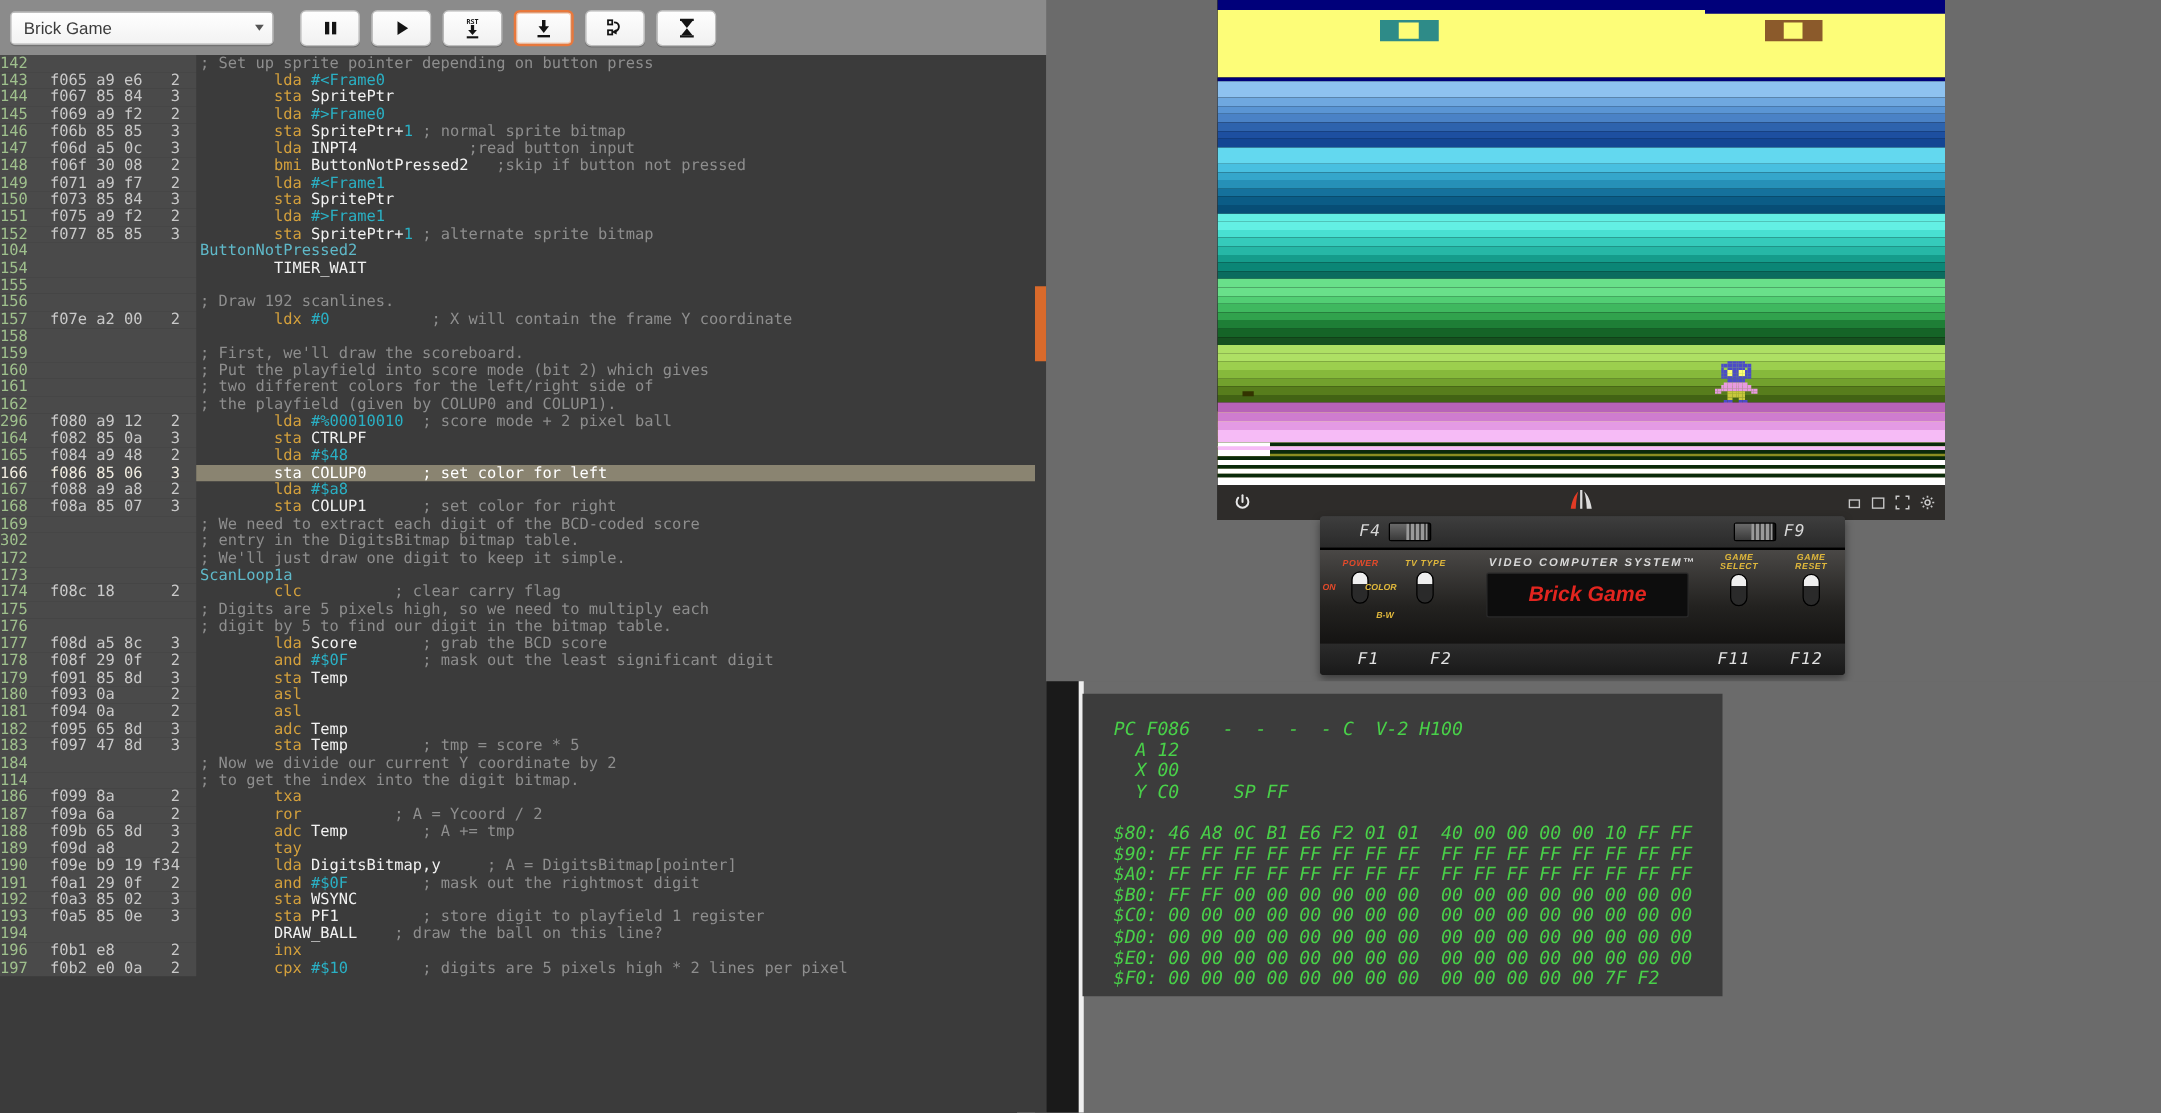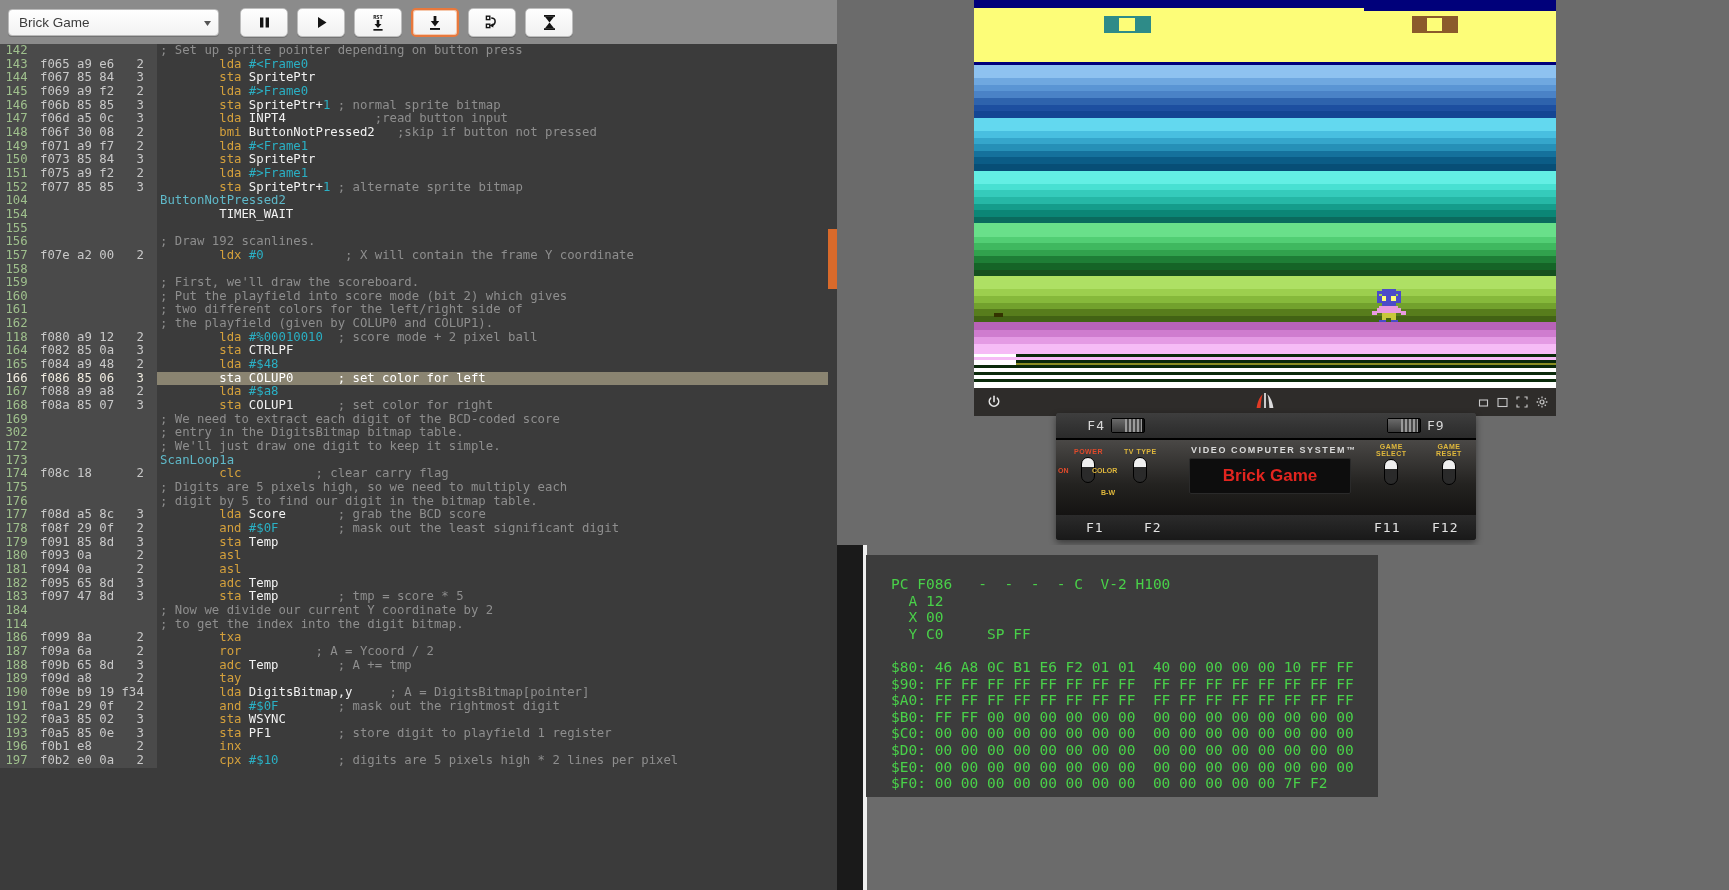--- a/index.html
+++ b/index.html
@@ -43,42 +43,42 @@
     font-family:"DejaVu Sans Mono","Liberation Mono", monospace;
     font-size:12.3px; line-height:13.66px;
     overflow:hidden;
   }
   .crow { display:flex; height:13.66px; white-space:pre; }
   .crow.hl { background:#8a8471; }
   .crow.hl .txt span { color:#fff; }
   .crow.hl .ln, .crow.hl .addr, .crow.hl .cyc { color:#f0ece0; }
   .gut { width:157px; flex:0 0 157px; display:flex; background:#4a4a4a; }
   .crow.hl .gut { background:#4a4a4a; }
-  .ln   { width:33px; text-align:center; color:#9fc08d; }
+  .ln   { width:33px; text-align:left; color:#9fc08d; }
   .addr { width:84px; padding-left:7px; color:#c9c9c9; }
   .cyc  { width:34px; text-align:right; padding-right:7px; color:#c9c9c9; }
   .txt  { padding-left:3px; }
   .c-com { color:#8e8e8e; }
   .c-lbl { color:#5fb9c9; }
   .c-mne { color:#d4a03c; }
   .c-sym { color:#f2f2f2; }
   .c-num { color:#2ab0c4; }
   .c-mac { color:#f2f2f2; }
 
   #scrolltrack {
     position:absolute; right:0; top:44px; width:9px; height:846px;
     background:#3b3b3b;
   }
   #scrollthumb {
     position:absolute; right:0; top:185px; width:9px; height:60px;
     background:#d96a2b;
   }
 
   
-  #right { position:absolute; left:837px; top:0; width:892px; height:890px; background:#6b6b6b; }
+  #right { position:absolute; left:837px; top:0; width:892px; height:890px; background:#6b6b6b;font-style:italic; }
 
   
   #emu {
     position:absolute; left:137px; top:0; width:582px; height:416px;
     background:#000;
   }
   #emuscreen { position:absolute; left:0; top:0; width:582px; height:388px; overflow:hidden; }
   .band { position:absolute; left:0; width:582px; }
   #emubar {
     position:absolute; left:0; top:388px; width:582px; height:28px;
@@ -256,21 +256,21 @@
       <div class="crow"><div class="gut"><span class="ln">104</span><span class="addr"></span><span class="cyc"></span></div><div class="txt"><span class="c-lbl">ButtonNotPressed2</span></div></div>
       <div class="crow"><div class="gut"><span class="ln">154</span><span class="addr"></span><span class="cyc"></span></div><div class="txt"><span>        </span><span class="c-mac">TIMER_WAIT</span></div></div>
       <div class="crow"><div class="gut"><span class="ln">155</span><span class="addr"></span><span class="cyc"></span></div><div class="txt"><span></span></div></div>
       <div class="crow"><div class="gut"><span class="ln">156</span><span class="addr"></span><span class="cyc"></span></div><div class="txt"><span class="c-com">; Draw 192 scanlines.</span></div></div>
       <div class="crow"><div class="gut"><span class="ln">157</span><span class="addr">f07e a2 00</span><span class="cyc">2</span></div><div class="txt"><span>        </span><span class="c-mne">ldx </span><span class="c-num">#0</span><span class="c-com">           ; X will contain the frame Y coordinate</span></div></div>
       <div class="crow"><div class="gut"><span class="ln">158</span><span class="addr"></span><span class="cyc"></span></div><div class="txt"><span></span></div></div>
       <div class="crow"><div class="gut"><span class="ln">159</span><span class="addr"></span><span class="cyc"></span></div><div class="txt"><span class="c-com">; First, we'll draw the scoreboard.</span></div></div>
       <div class="crow"><div class="gut"><span class="ln">160</span><span class="addr"></span><span class="cyc"></span></div><div class="txt"><span class="c-com">; Put the playfield into score mode (bit 2) which gives</span></div></div>
       <div class="crow"><div class="gut"><span class="ln">161</span><span class="addr"></span><span class="cyc"></span></div><div class="txt"><span class="c-com">; two different colors for the left/right side of</span></div></div>
       <div class="crow"><div class="gut"><span class="ln">162</span><span class="addr"></span><span class="cyc"></span></div><div class="txt"><span class="c-com">; the playfield (given by COLUP0 and COLUP1).</span></div></div>
-      <div class="crow"><div class="gut"><span class="ln">118</span><span class="addr">f080 a9 12</span><span class="cyc">2</span></div><div class="txt"><span>        </span><span class="c-mne">lda </span><span class="c-num">#%00010010</span><span class="c-com">  ; score mode + 2 pixel ball</span></div></div>
+      <div class="crow"><div class="gut"><span class="ln">296</span><span class="addr">f080 a9 12</span><span class="cyc">2</span></div><div class="txt"><span>        </span><span class="c-mne">lda </span><span class="c-num">#%00010010</span><span class="c-com">  ; score mode + 2 pixel ball</span></div></div>
       <div class="crow"><div class="gut"><span class="ln">164</span><span class="addr">f082 85 0a</span><span class="cyc">3</span></div><div class="txt"><span>        </span><span class="c-mne">sta </span><span class="c-sym">CTRLPF</span></div></div>
       <div class="crow"><div class="gut"><span class="ln">165</span><span class="addr">f084 a9 48</span><span class="cyc">2</span></div><div class="txt"><span>        </span><span class="c-mne">lda </span><span class="c-num">#$48</span></div></div>
       <div class="crow hl"><div class="gut"><span class="ln">166</span><span class="addr">f086 85 06</span><span class="cyc">3</span></div><div class="txt"><span>        </span><span class="c-mne">sta </span><span class="c-sym">COLUP0</span><span class="c-com">      ; set color for left</span></div></div>
       <div class="crow"><div class="gut"><span class="ln">167</span><span class="addr">f088 a9 a8</span><span class="cyc">2</span></div><div class="txt"><span>        </span><span class="c-mne">lda </span><span class="c-num">#$a8</span></div></div>
       <div class="crow"><div class="gut"><span class="ln">168</span><span class="addr">f08a 85 07</span><span class="cyc">3</span></div><div class="txt"><span>        </span><span class="c-mne">sta </span><span class="c-sym">COLUP1</span><span class="c-com">      ; set color for right</span></div></div>
       <div class="crow"><div class="gut"><span class="ln">169</span><span class="addr"></span><span class="cyc"></span></div><div class="txt"><span class="c-com">; We need to extract each digit of the BCD-coded score</span></div></div>
       <div class="crow"><div class="gut"><span class="ln">302</span><span class="addr"></span><span class="cyc"></span></div><div class="txt"><span class="c-com">; entry in the DigitsBitmap bitmap table.</span></div></div>
       <div class="crow"><div class="gut"><span class="ln">172</span><span class="addr"></span><span class="cyc"></span></div><div class="txt"><span class="c-com">; We'll just draw one digit to keep it simple.</span></div></div>
       <div class="crow"><div class="gut"><span class="ln">173</span><span class="addr"></span><span class="cyc"></span></div><div class="txt"><span class="c-lbl">ScanLoop1a</span></div></div>
       <div class="crow"><div class="gut"><span class="ln">174</span><span class="addr">f08c 18</span><span class="cyc">2</span></div><div class="txt"><span>        </span><span class="c-mne">clc</span><span class="c-com">          ; clear carry flag</span></div></div>
@@ -286,20 +286,21 @@
       <div class="crow"><div class="gut"><span class="ln">184</span><span class="addr"></span><span class="cyc"></span></div><div class="txt"><span class="c-com">; Now we divide our current Y coordinate by 2</span></div></div>
       <div class="crow"><div class="gut"><span class="ln">114</span><span class="addr"></span><span class="cyc"></span></div><div class="txt"><span class="c-com">; to get the index into the digit bitmap.</span></div></div>
       <div class="crow"><div class="gut"><span class="ln">186</span><span class="addr">f099 8a</span><span class="cyc">2</span></div><div class="txt"><span>        </span><span class="c-mne">txa</span></div></div>
       <div class="crow"><div class="gut"><span class="ln">187</span><span class="addr">f09a 6a</span><span class="cyc">2</span></div><div class="txt"><span>        </span><span class="c-mne">ror</span><span class="c-com">          ; A = Ycoord / 2</span></div></div>
       <div class="crow"><div class="gut"><span class="ln">188</span><span class="addr">f09b 65 8d</span><span class="cyc">3</span></div><div class="txt"><span>        </span><span class="c-mne">adc </span><span class="c-sym">Temp</span><span class="c-com">        ; A += tmp</span></div></div>
       <div class="crow"><div class="gut"><span class="ln">189</span><span class="addr">f09d a8</span><span class="cyc">2</span></div><div class="txt"><span>        </span><span class="c-mne">tay</span></div></div>
       <div class="crow"><div class="gut"><span class="ln">190</span><span class="addr">f09e b9 19 f3</span><span class="cyc">4</span></div><div class="txt"><span>        </span><span class="c-mne">lda </span><span class="c-sym">DigitsBitmap,y</span><span class="c-com">     ; A = DigitsBitmap[pointer]</span></div></div>
       <div class="crow"><div class="gut"><span class="ln">191</span><span class="addr">f0a1 29 0f</span><span class="cyc">2</span></div><div class="txt"><span>        </span><span class="c-mne">and </span><span class="c-num">#$0F</span><span class="c-com">        ; mask out the rightmost digit</span></div></div>
       <div class="crow"><div class="gut"><span class="ln">192</span><span class="addr">f0a3 85 02</span><span class="cyc">3</span></div><div class="txt"><span>        </span><span class="c-mne">sta </span><span class="c-sym">WSYNC</span></div></div>
       <div class="crow"><div class="gut"><span class="ln">193</span><span class="addr">f0a5 85 0e</span><span class="cyc">3</span></div><div class="txt"><span>        </span><span class="c-mne">sta </span><span class="c-sym">PF1</span><span class="c-com">         ; store digit to playfield 1 register</span></div></div>
+      <div class="crow"><div class="gut"><span class="ln">194</span><span class="addr"></span><span class="cyc"></span></div><div class="txt"><span>        </span><span class="c-mac">DRAW_BALL</span><span class="c-com">    ; draw the ball on this line?</span></div></div>
       <div class="crow"><div class="gut"><span class="ln">196</span><span class="addr">f0b1 e8</span><span class="cyc">2</span></div><div class="txt"><span>        </span><span class="c-mne">inx</span></div></div>
       <div class="crow"><div class="gut"><span class="ln">197</span><span class="addr">f0b2 e0 0a</span><span class="cyc">2</span></div><div class="txt"><span>        </span><span class="c-mne">cpx </span><span class="c-num">#$10</span><span class="c-com">        ; digits are 5 pixels high * 2 lines per pixel</span></div></div>
     </div>
   <div id="scrolltrack">
     <div id="scrollthumb"></div>
   </div>
 </div>
 
 <div id="right">
 

